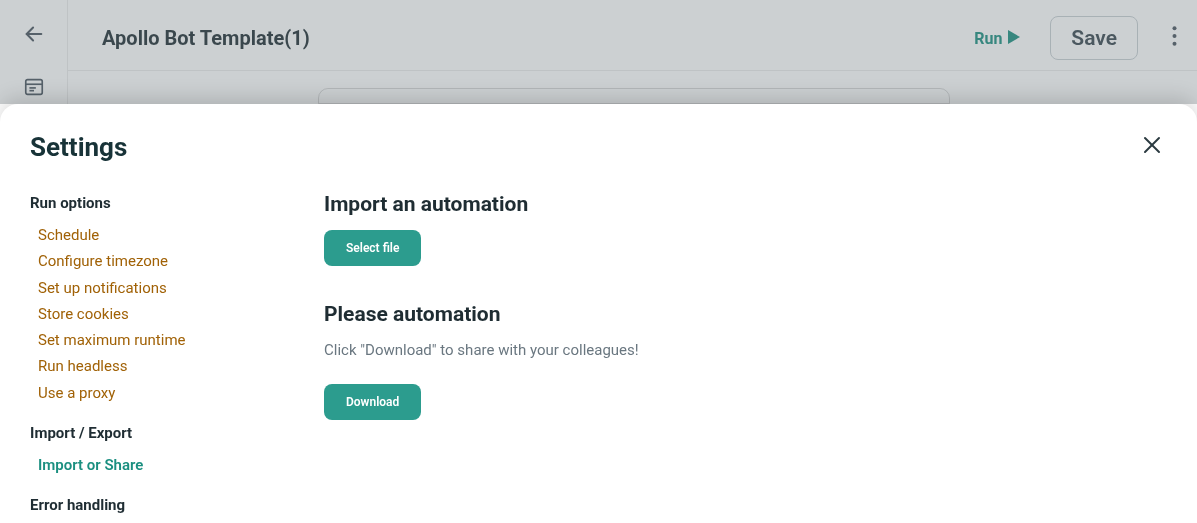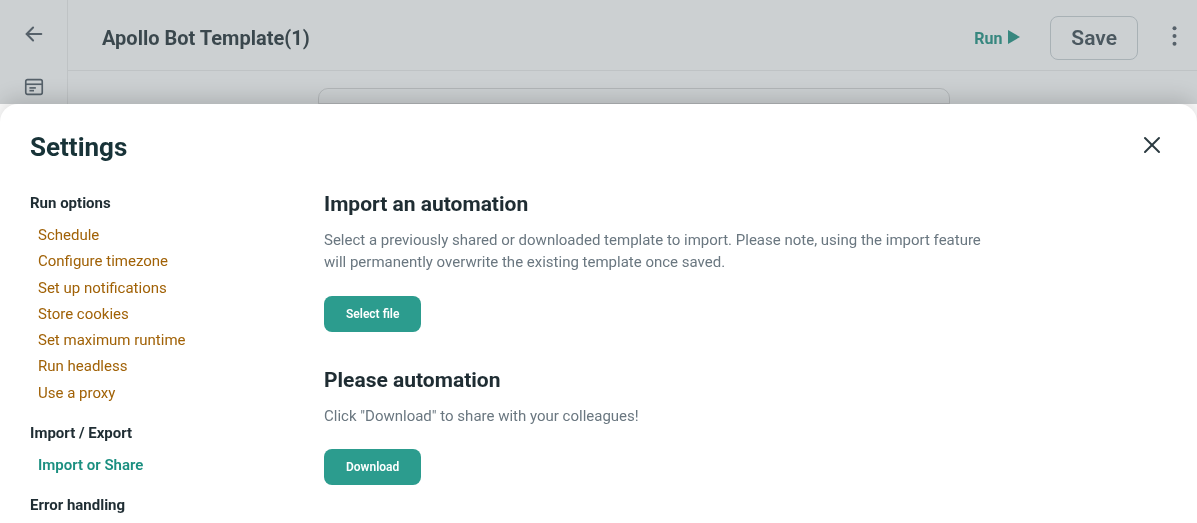--- a/index.html
+++ b/index.html
@@ -285,20 +285,19 @@
         </ul>
         <div class="section-title">Import / Export</div>
         <ul class="sidebar-list">
           <li class="sidebar-item active">Import or Share</li>
         </ul>
         <div class="section-title">Error handling</div>
         <ul class="sidebar-list"></ul>
       </div>
     <div class="content">
       <div class="content-heading">Import an automation</div>
-      <div class="content-text">Select a previously shared or downloaded template to import. Please note, using the import feature will permanently overwrite the existing template once saved.</div>
       <button class="primary-btn">Select file</button>
       <div class="content-heading">Please automation</div>
       <div class="content-text">Click "Download" to share with your colleagues!</div>
       <button class="primary-btn download">Download</button>
     </div>
   </div>
 </div>
 
 </body></html>

